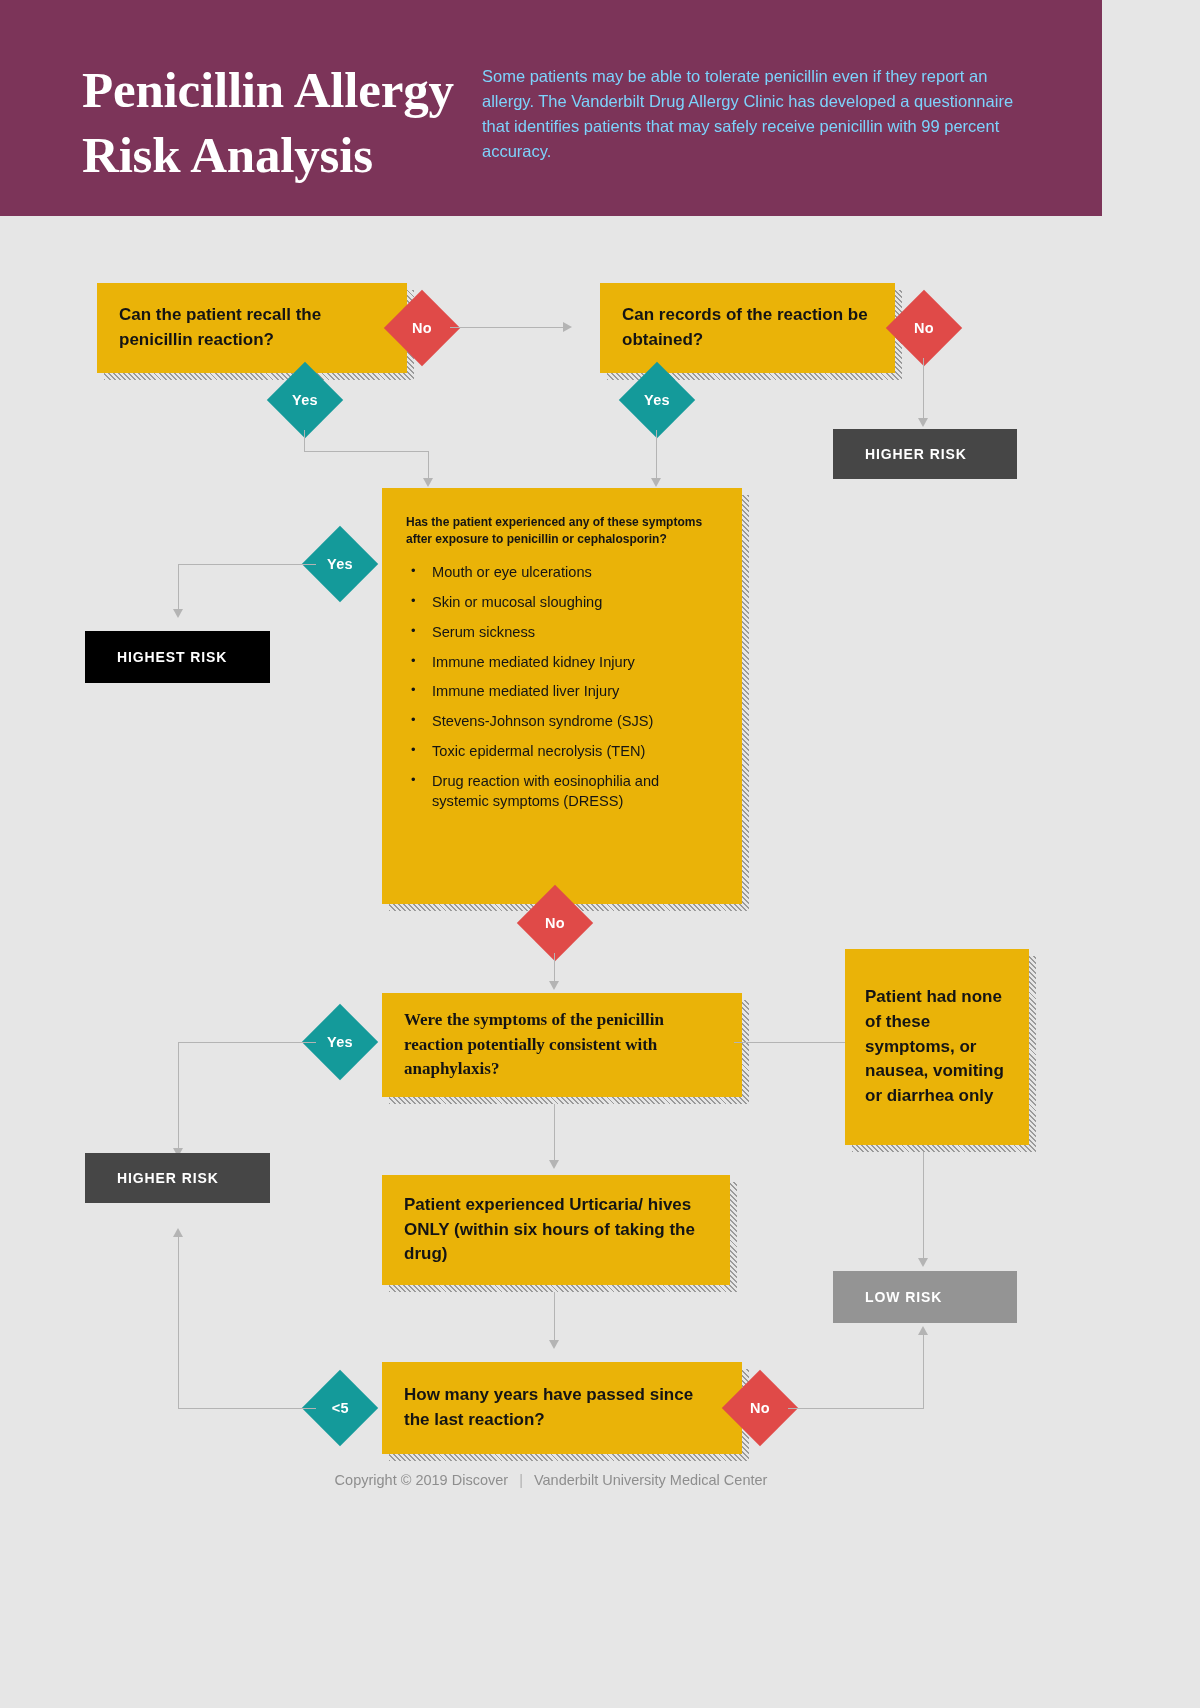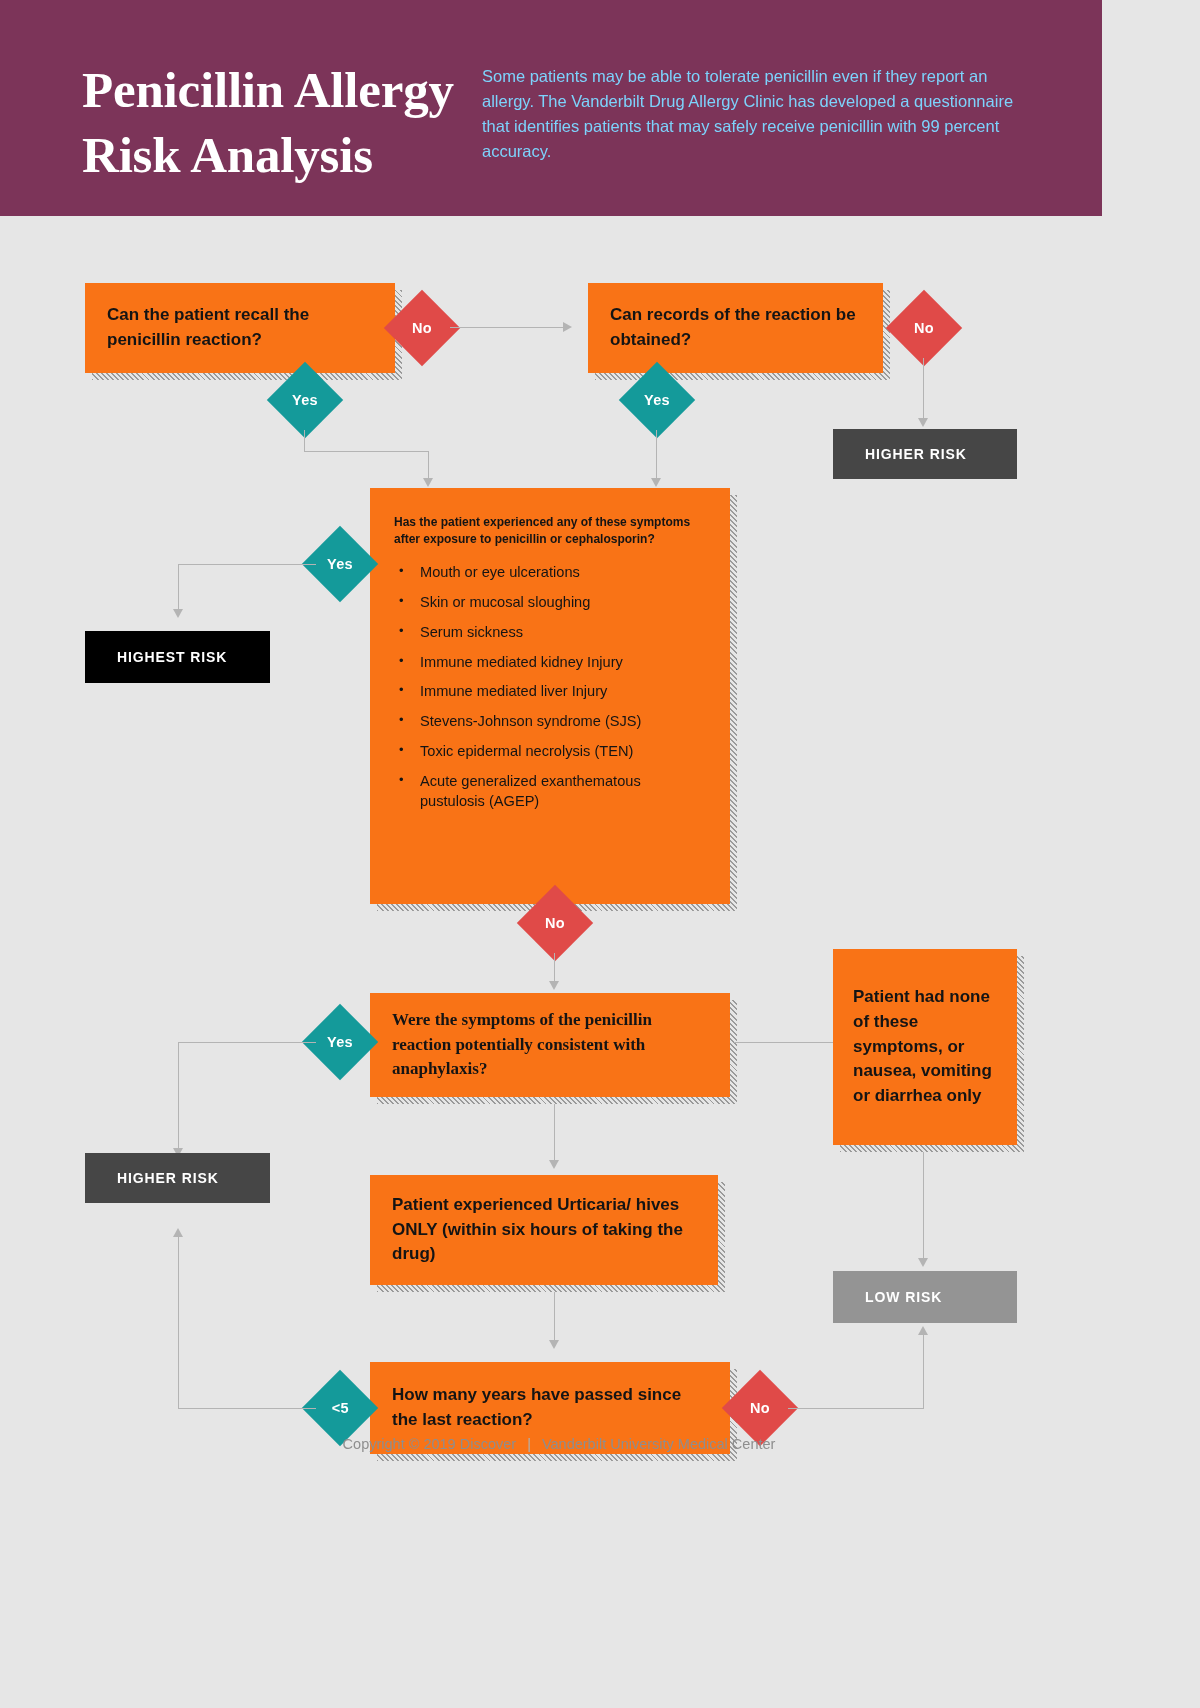--- a/index.html
+++ b/index.html
@@ -36,29 +36,30 @@
     left: 482px; top: 64px;
     width: 545px;
     color: #7dd3fc;
     font-size: 16.5px;
     line-height: 1.52;
   }
 
   
   .box {
     position: absolute;
-    background: #f97316;
+    background: #eab308;
     color: #141414;
     font-weight: bold;
     font-size: 17px;
     line-height: 1.45;
     padding: 20px 22px;
     display: flex;
     flex-direction: column;
     justify-content: center;
+    margin-left: 12px;
   }
   
   .box::after {
     content: "";
     position: absolute;
     left: 7px; top: 7px;
     width: 100%; height: 100%;
     z-index: -1;
     background-image: repeating-linear-gradient(
       45deg,
@@ -154,26 +155,25 @@
     position: absolute;
     width: 0; height: 0;
     border-left: 5.5px solid transparent;
     border-right: 5.5px solid transparent;
     border-bottom: 9px solid #b4b4b4;
   }
 
   
   .footer {
     position: absolute;
-    left: 0; top: 1436px;
+    left: 0; top: 1472px;
     width: 1102px;
     text-align: center;
     color: #8e8e8e;
     font-size: 14.5px;
-    margin-left: 8px;
   }
   .footer .sep { margin: 0 7px; color: #b0b0b0; }
 </style>
 </head>
 <body>
 
 <div class="header">
   <div class="header-title">Penicillin Allergy Risk Analysis</div>
   <div class="header-sub">Some patients may be able to tolerate penicillin even if they report an allergy. The Vanderbilt Drug Allergy Clinic has developed a questionnaire that identifies patients that may safely receive penicillin with 99 percent accuracy.</div>
 </div>
@@ -219,21 +219,21 @@
 <div class="box box-list" style="left:370px; top:488px; width:360px; height:416px; padding:26px 24px 20px 24px;">
   <div class="q">Has the patient experienced any of these symptoms after exposure to penicillin or cephalosporin?</div>
   <ul>
     <li>Mouth or eye ulcerations</li>
     <li>Skin or mucosal sloughing</li>
     <li>Serum sickness</li>
     <li>Immune mediated kidney Injury</li>
     <li>Immune mediated liver Injury</li>
     <li>Stevens-Johnson syndrome (SJS)</li>
     <li>Toxic epidermal necrolysis (TEN)</li>
-    <li>Acute generalized exanthematous pustulosis (AGEP)</li>
+    <li>Drug reaction with eosinophilia and systemic symptoms (DRESS)</li>
   </ul>
 </div>
 
 <div class="diamond d-yes" style="left:313px; top:537px;">
   <span>Yes</span>
 </div>
 <div class="ln lnh" style="left:178px; top:564px; width:138px;"></div>
 <div class="ln lnv" style="left:178px; top:564px; height:48px;"></div>
 <div class="arrow-d" style="left:173px; top:609px;"></div>
 

